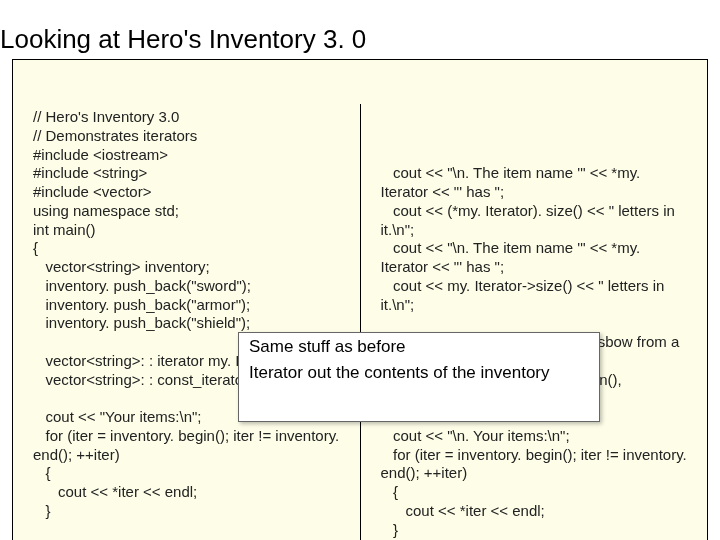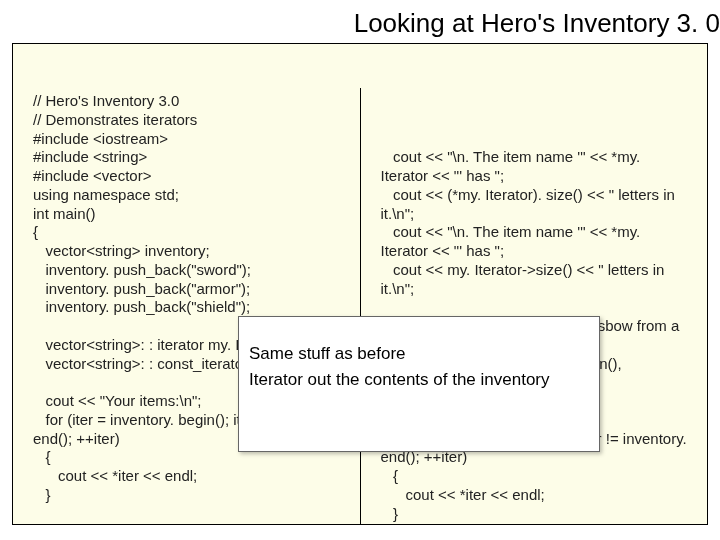--- a/index.html
+++ b/index.html
@@ -5,25 +5,24 @@
     body {
       margin: 0;
       padding: 0;
       width: 720px;
       height: 540px;
       font-family: Arial, sans-serif;
       background: #fff;
       overflow: hidden;
     }
     .title {
-      text-align: right;
+      text-align: left;
       font-size: 26px;
-      margin: 8px 0 4px 0;
+      margin: 24px 0 4px 0;
       font-weight: normal;
-      padding-left: 37px;
     }
     .code-container {
       display: flex;
       border: 1px solid #000;
       margin: 0 12px;
       background: #fdfde8;
       height: 480px;
       position: relative;
     }
     .col {
@@ -42,21 +41,21 @@
     }
     .callout {
       position: absolute;
       left: 225px;
       top: 272px;
       width: 340px;
       height: 86px;
       background: #fff;
       border: 1px solid #666;
       box-shadow: 2px 2px 4px rgba(0,0,0,0.25);
-      padding: 24px 10px;
+      padding: 1px 10px;
       font-family: Arial, sans-serif;
       font-size: 17px;
       line-height: 1.5;
       color: #000;
       z-index: 10;
     }
   </style>
 </head>
 <body>
 

